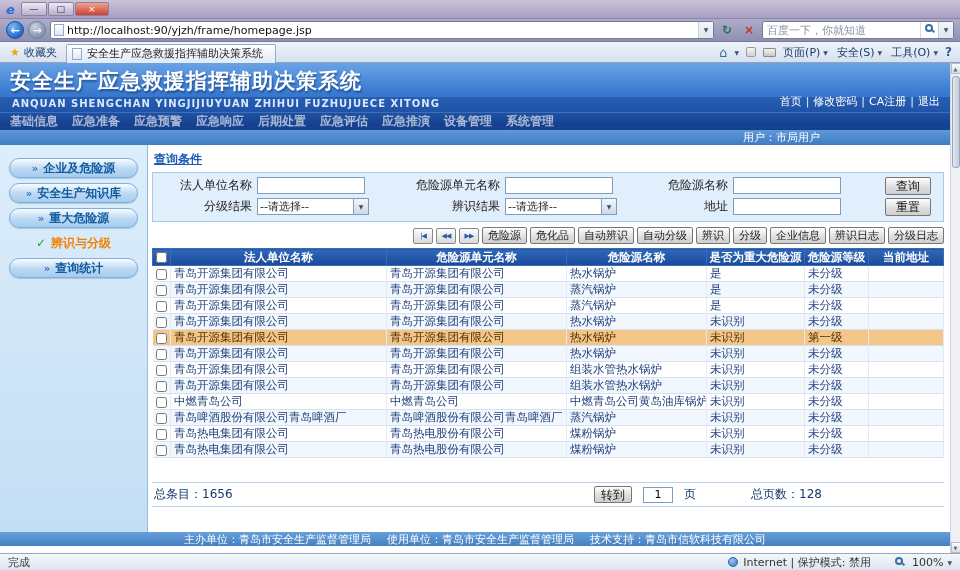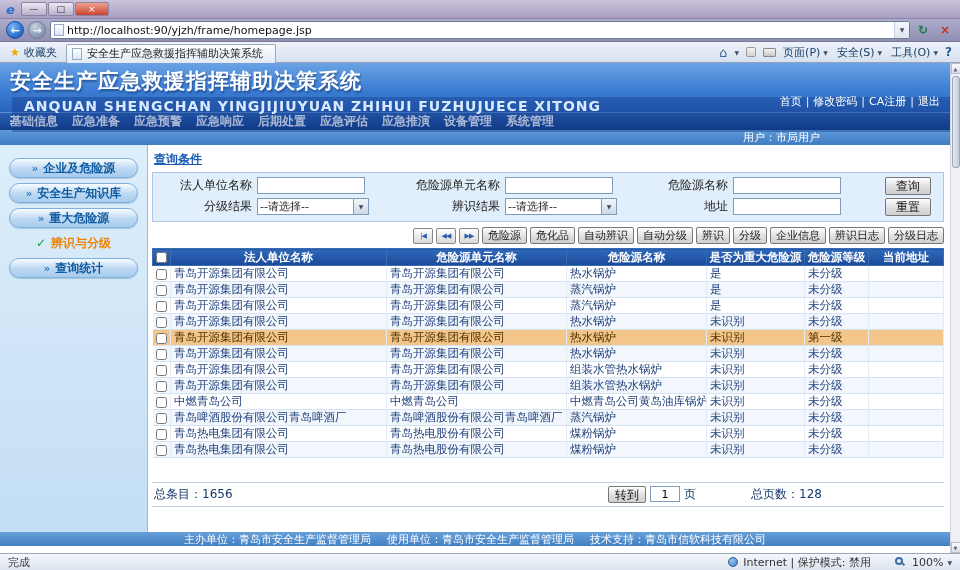--- a/index.html
+++ b/index.html
@@ -50,21 +50,21 @@
   .viewport { flex:1; min-height:0; display:flex; background:#fff; }
   .page { flex:1; min-width:0; display:flex; flex-direction:column; }
   .scrollbar { width:10px; flex-shrink:0; background:#eef0f4; border-left:1px solid #cfd4dd; display:flex; flex-direction:column; align-items:center; }
   .sb-btn { width:10px; height:11px; font-size:5px; line-height:11px; text-align:center; color:#5a6578; background:linear-gradient(#fafbfc,#d8dde6); border:1px solid #b5bdc9; }
   .sb-thumb { width:8px; height:92px; margin-top:2px; background:linear-gradient(90deg,#e2e8f0,#c2ccdb); border:1px solid #9aa6b8; border-radius:3px; }
   .sb-btn.bottom { margin-top:auto; }
 
   
   .page-header { height:49px; flex-shrink:0; position:relative; color:#fff; background:linear-gradient(180deg,#6aa2e4 0%,#3c7ed4 55%,#2a64bc 100%); }
   .ph-title { font-size:21px; font-weight:bold; letter-spacing:1px; padding:4px 0 0 10px; text-shadow:1px 2px 2px rgba(10,40,90,.55); white-space:nowrap; }
-  .ph-sub { margin-top:2px; background:rgba(12,52,130,.35); font-size:14px; font-weight:bold; letter-spacing:1px; color:#d8e8ff; padding:1px 0 18px 12px; white-space:nowrap;margin-left:12px; }
+  .ph-sub { margin-top:2px; background:rgba(12,52,130,.35); font-size:10px; font-weight:bold; letter-spacing:1px; color:#d8e8ff; padding:1px 0 18px 12px; white-space:nowrap; }
   .ph-links { position:absolute; right:10px; top:31px; font-size:11px; display:flex; }
   .ph-link { white-space:nowrap; }
   .ph-link + .ph-link::before { content:"|"; margin:0 4px; opacity:.9; }
 
   .mainnav { height:18px; flex-shrink:0; background:linear-gradient(#2b61b4,#143e8c); border-top:1px solid #5d90d8; display:flex; align-items:center; gap:10px; padding-left:8px; }
   .nav-item { color:#fff; font-size:12px; font-weight:bold; white-space:nowrap; padding:0 2px; }
 
   .deptbar { height:15px; flex-shrink:0; background:linear-gradient(#5e99d8,#3f7cc2); display:flex; justify-content:flex-end; align-items:center; gap:24px; padding-right:130px; color:#fff; font-size:11px; white-space:nowrap; }
 
   
@@ -95,21 +95,21 @@
   .grid { width:100%; border-collapse:collapse; table-layout:fixed; flex-shrink:0; }
   .c0{width:18px;} .c1{width:216px;} .c2{width:180px;} .c3{width:140px;} .c4{width:98px;} .c5{width:64px;}
   .grid th { background:linear-gradient(#2f68ba,#1a4a9a); color:#fff; font-weight:bold; height:17px; border:1px solid #3a6cb4; font-size:11.5px; white-space:nowrap; overflow:hidden; }
   .grid td { height:16px; border-right:1px solid #e2ecf7; border-bottom:1px solid #d4e2f2; color:#23427e; padding:0 3px; font-size:11.5px; white-space:nowrap; overflow:hidden; background:#fff; }
   .grid td.cb, .grid th.cb { text-align:center; padding:0; }
   .grid tbody tr:nth-of-type(even) td { background:#f2f7fd; }
   .grid tbody tr.hl td { background:#f4c588; color:#4a3000; }
   input[type=checkbox] { width:11px; height:11px; margin:0; vertical-align:middle; }
 
   .grid-footer { display:flex; align-items:center; margin-top:24px; border-top:1px solid #bdd2e8; border-bottom:1px solid #bdd2e8; padding:3px 2px; font-size:12px; color:#16386e; flex-shrink:0; }
-  .gf-center { margin-left:auto; display:flex; gap:4px; }
+  .gf-center { margin-left:auto; display:flex; align-items:center; gap:11px; }
   .gf-right { margin:0 120px 0 55px; white-space:nowrap; }
   .goto { width:38px; height:17px; }
   .page-input { width:30px; height:16px; border:1px solid #7f9db9; font-size:11px; text-align:center; font-family:inherit; }
 
   .page-footer { margin-top:auto; height:14px; flex-shrink:0; background:linear-gradient(#66a0da,#447fc2); color:#fff; font-size:11px; display:flex; justify-content:center; align-items:center; gap:16px; white-space:nowrap; }
   .page-gap { height:7px; flex-shrink:0; background:#fff; }
 
   
   .statusbar { height:15px; flex-shrink:0; background:linear-gradient(#f4f7fb,#dee5ef); border-top:1px solid #9aa5b8; display:flex; align-items:center; font-size:11px; color:#333; padding:8px 8px; }
   .status-left { flex:1; }
@@ -134,20 +134,27 @@
   <div class="navbar">
     <span class="nav-circle back">←</span>
     <span class="nav-circle fwd">→</span>
     <div class="addressbar">
       <span class="favicon"></span>
       <input class="url-input" value="http://localhost:90/yjzh/frame/homepage.jsp" style="">
       <span class="addr-caret">▼</span>
     </div>
     <span class="icon-btn refresh">↻</span>
     <span class="icon-btn stop">×</span>
+    <div class="searchbox">
+      <input class="search-input" placeholder="百度一下，你就知道" style="">
+      <span class="mag-btn">
+          <span class="mag"></span>
+        </span>
+      <span class="addr-caret">▼</span>
+    </div>
   </div>
 
   <div class="favbar">
     <span class="fav-btn">
       <span class="star">★</span>
       <span>收藏夹</span>
     </span>
     <div class="tab">
       <span class="favicon"></span>
       <span class="tab-title">安全生产应急救援指挥辅助决策系统</span>

